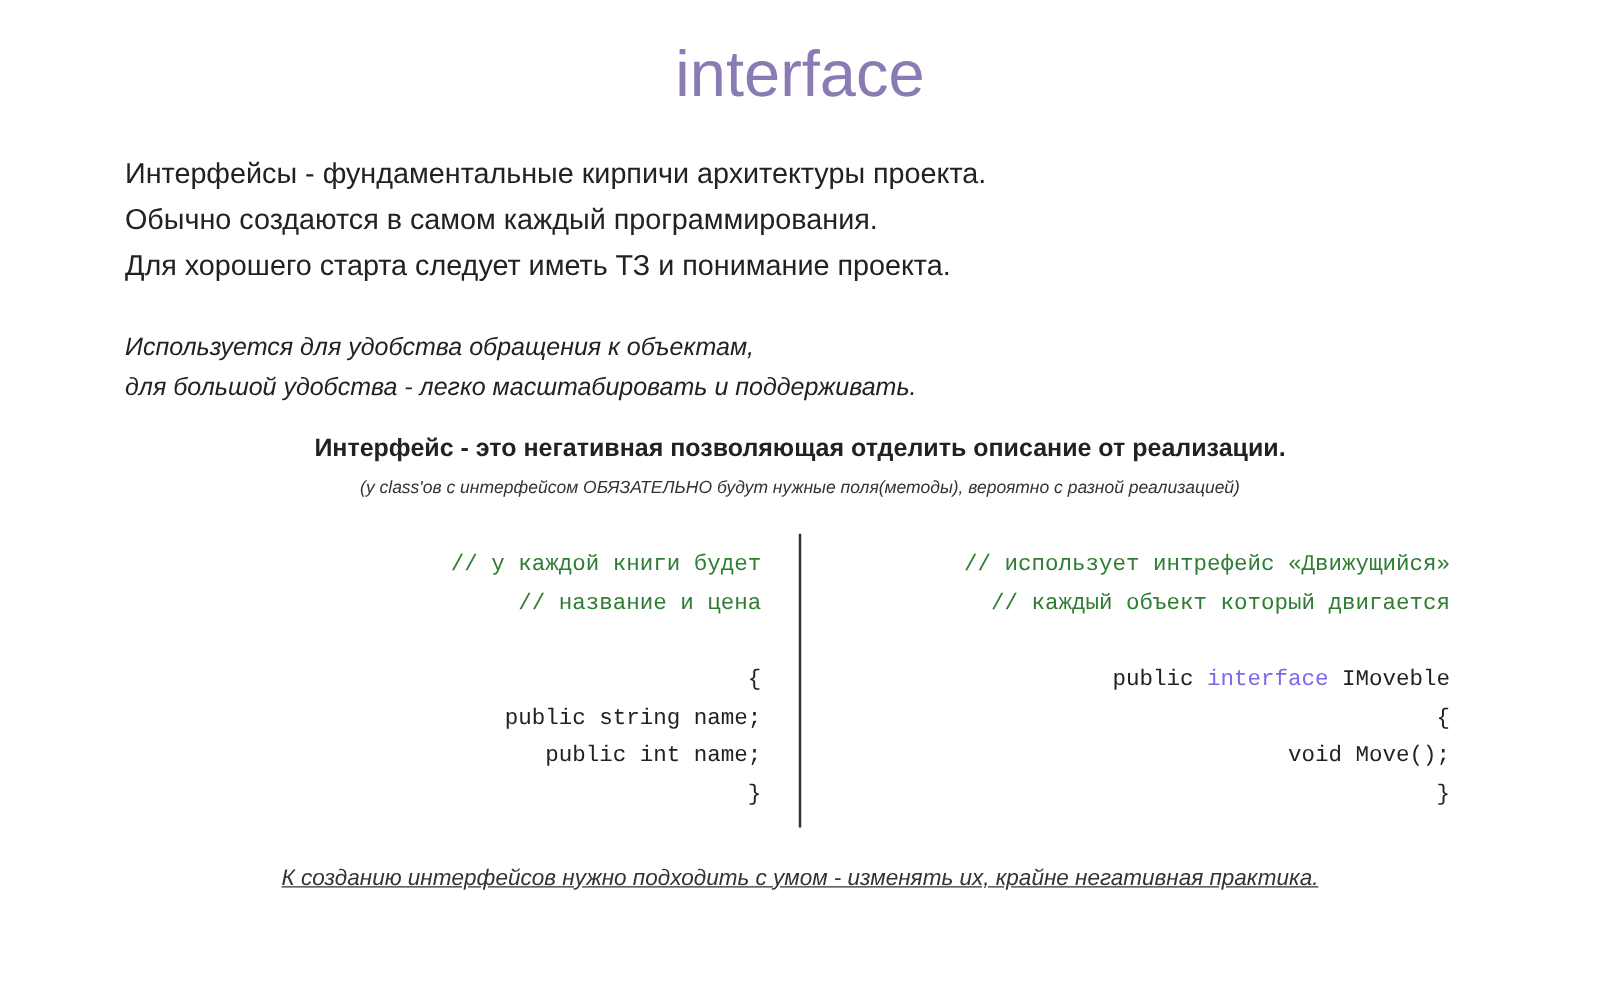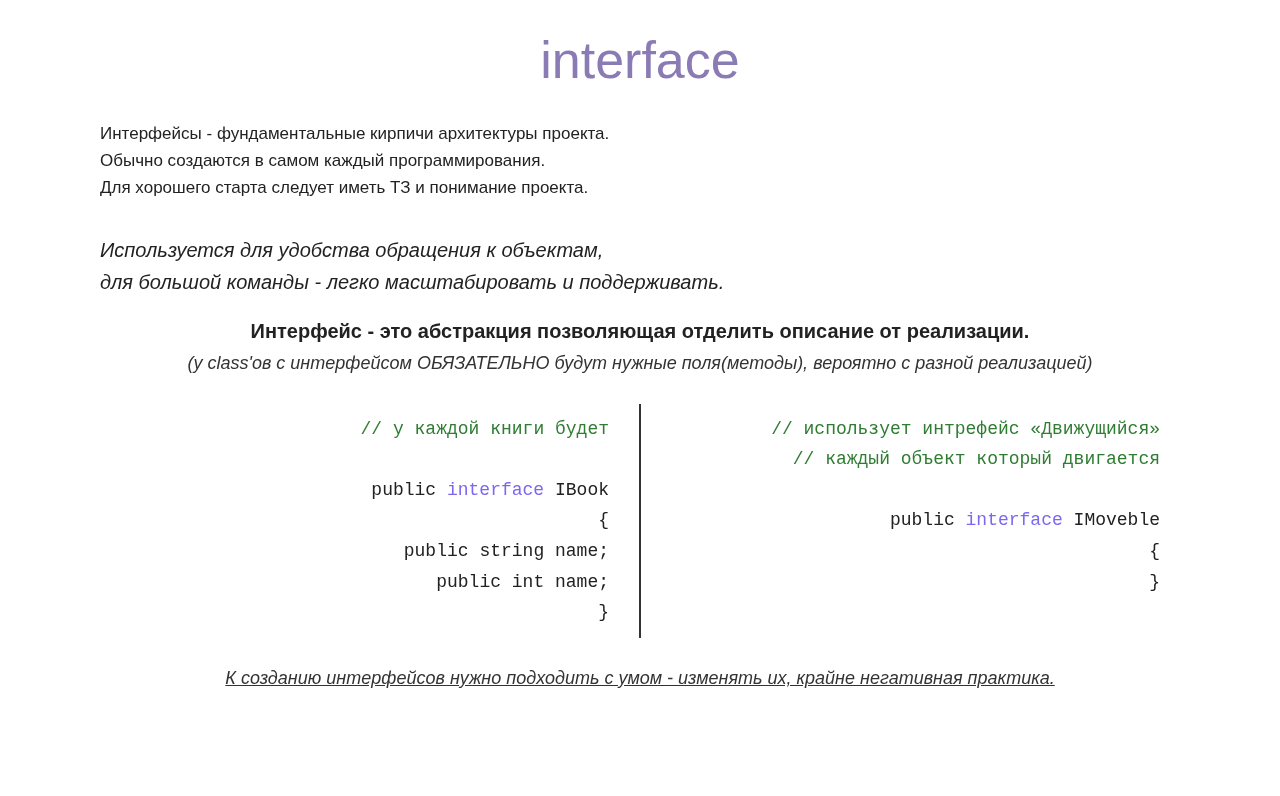--- a/index.html
+++ b/index.html
@@ -20,21 +20,21 @@
     .page-title {
       text-align: center;
       font-size: 52px;
       font-weight: normal;
       color: #8b7bb5;
       margin-bottom: 30px;
       padding-top: 10px;
     }
 
     .intro-text {
-      font-size: 17px;
+      font-size: 23px;
       line-height: 1.6;
       margin-bottom: 20px;
       margin-left: 40px;
     }
 
     .italic-block {
       font-style: italic;
       font-size: 20px;
       line-height: 1.6;
       margin-bottom: 22px;
@@ -44,21 +44,21 @@
 
     .bold-definition {
       font-weight: bold;
       font-size: 20px;
       text-align: center;
       margin-bottom: 10px;
     }
 
     .class-note {
       font-style: italic;
-      font-size: 18px;
+      font-size: 14px;
       text-align: center;
       margin-bottom: 30px;
       color: #333;
     }
 
     .code-section {
       display: flex;
       flex-direction: row;
       margin: 0 30px;
       margin-bottom: 30px;
@@ -100,53 +100,48 @@
 <h1 class="page-title">interface</h1>
 
 <div class="intro-text">
   <span>Интерфейсы - фундаментальные кирпичи архитектуры проекта.</span><br>
   <span>Обычно создаются в самом каждый программирования.</span><br>
   <span>Для хорошего старта следует иметь ТЗ и понимание проекта.</span>
 </div>
 
 <div class="italic-block">
   <span>Используется для удобства обращения к объектам,</span><br>
-  <span>для большой команды - легко масштабировать и поддерживать.</span>
+  <span>для большой удобства - легко масштабировать и поддерживать.</span>
 </div>
 
-<p class="bold-definition">Интерфейс - это абстракция позволяющая отделить описание от реализации.</p>
+<p class="bold-definition">Интерфейс - это негативная позволяющая отделить описание от реализации.</p>
 
 <p class="class-note">(у class'ов с интерфейсом ОБЯЗАТЕЛЬНО будут нужные поля(методы), вероятно с разной реализацией)</p>
 
 <div class="code-section">
   <div class="code-column">
     <div class="code-comment">// у каждой книги будет</div>
+    <div class="code-comment">// название и цена</div>
     <br>
-    <div>
-      <span>public</span>
-      <span> </span>
-      <span class="code-interface-kw">interface</span>
-      <span> </span>
-      <span>IBook</span>
-    </div>
     <div>{</div>
     <div>    public string name;</div>
     <div>    public int name;</div>
     <div>}</div>
   </div>
 
   <div class="code-column">
     <div class="code-comment">// использует интрефейс «Движущийся»</div>
     <div class="code-comment">// каждый объект который двигается</div>
     <br>
     <div>
       <span>public</span>
       <span> </span>
       <span class="code-interface-kw">interface</span>
       <span> </span>
       <span>IMoveble</span>
     </div>
     <div>{</div>
+    <div>    void Move();</div>
     <div>}</div>
   </div>
 </div>
 
 <p class="footer-italic">К созданию интерфейсов нужно подходить с умом - изменять их, крайне негативная практика.</p>
 
 </body></html>

